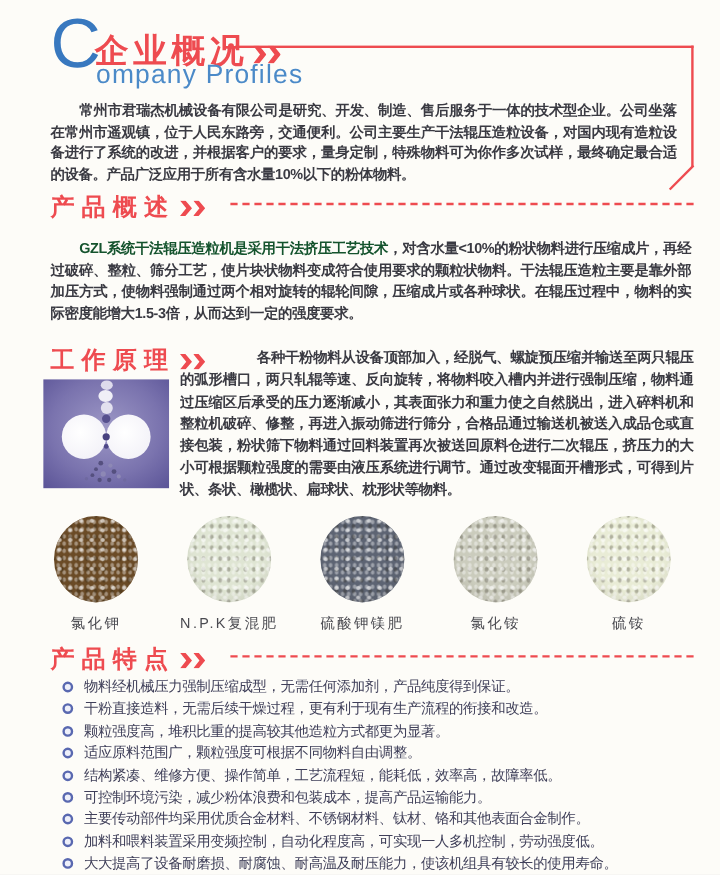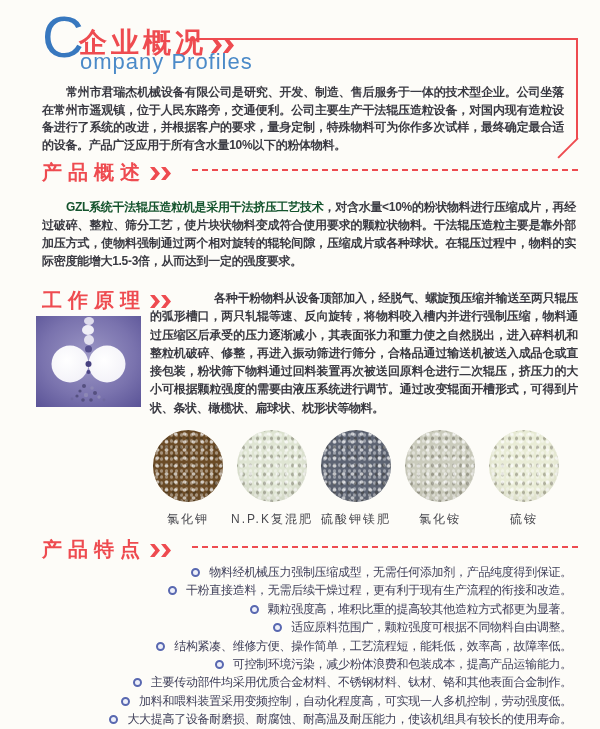--- a/index.html
+++ b/index.html
@@ -63,21 +63,21 @@
   }
   .dashes{
     position:absolute;height:0;width:386px;left:192px;
     border-top:2px dashed #ee4b50;
   }
   
   #diagram{position:absolute;left:36px;top:316px;width:105px;height:91px;}
   
   #products{
     position:absolute;left:38px;top:430px;width:528px;
-    display:flex;justify-content:flex-end;
+    display:flex;justify-content:space-between;
   }
   .product{width:84px;text-align:center;}
   .granule{
     width:70px;height:72px;border-radius:50%;
     margin:0 auto;position:relative;overflow:hidden;
   }
   .granule::after{
     content:"";position:absolute;inset:0;border-radius:50%;
     background-image:
       radial-gradient(rgba(255,255,255,0.65) 1.3px, transparent 2.4px),
@@ -94,21 +94,21 @@
     margin-top:9px;font-size:12px;color:#4a4a50;letter-spacing:2px;white-space:nowrap;
   }
   
   #features-list{
     position:absolute;left:52px;top:566px;width:520px;
     margin:0;padding:0;list-style:none;
   }
   #features-list li{
     display:flex;align-items:flex-start;
     font-size:12px;line-height:13.2px;letter-spacing:-0.3px;
-    color:#40405a;margin-bottom:5.2px;justify-content:flex-end;
+    color:#40405a;margin-bottom:5.2px;
   }
   .ring{
     flex:none;width:5px;height:5px;border:2px solid #5968b0;border-radius:50%;
     margin:2px 9px 0 0;background:#eef0fa;
   }
 </style>
 </head>
 <body>
 
 <div id="page">

